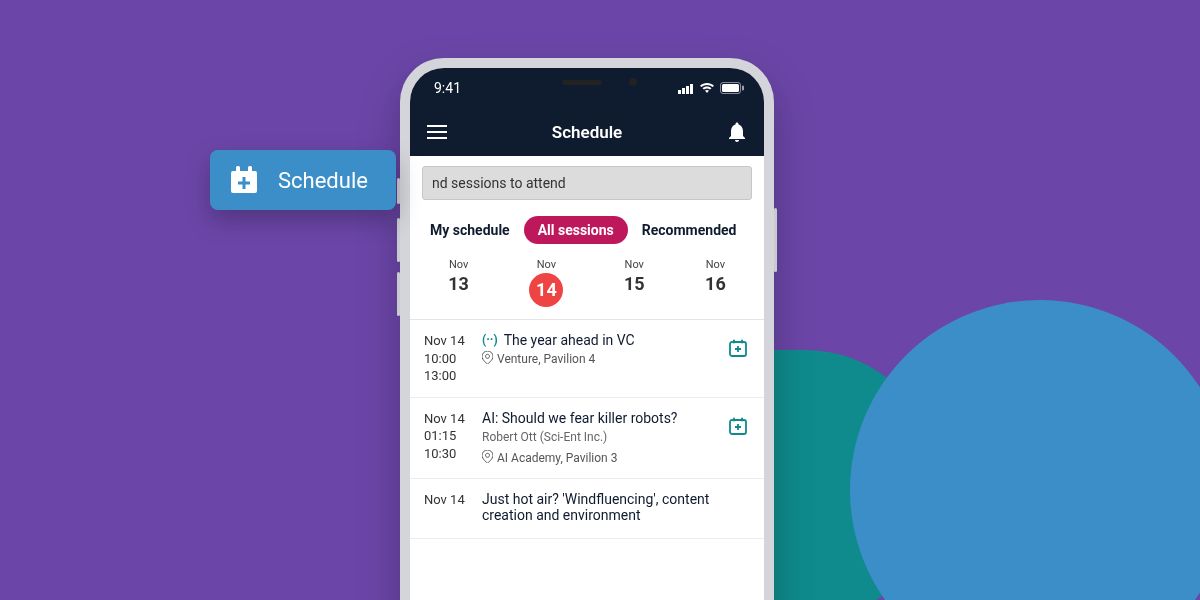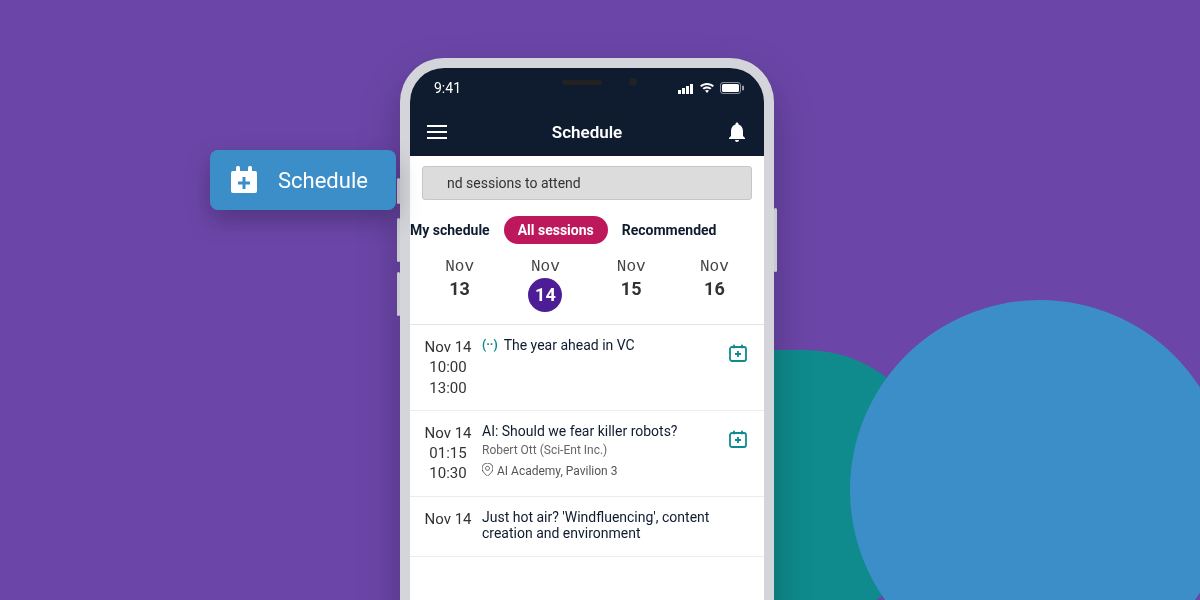--- a/index.html
+++ b/index.html
@@ -100,65 +100,65 @@
   .hamburger span::before { top:-6px; } .hamburger span::after { top:6px; }
 
   .searchbar {
     margin: 10px 12px;
     height: 34px;
     background: #dcdcdc;
     border: 1px solid #c7c7c7;
     border-radius: 3px;
     display: flex;
     align-items: center;
-    padding: 0 24px;
+    padding: 0 9px;
     color: #333;
     font-size: 14px;
   }
 
   .tabs-row {
     display: flex;
     align-items: center;
     gap: 14px;
-    padding: 6px 0 8px;
+    padding: 6px 20px 8px;
     font-size: 14px;
     font-weight: 700;
     color: #0f1b2e;
   }
   .pill {
     background: #be185d;
     color: #fff;
     border-radius: 18px;
     padding: 6px 14px;
   }
 
   .date-row {
     display: flex;
     justify-content: space-around;
     padding: 6px 8px 12px;
     border-bottom: 1px solid #e4e4e4;
   }
   .date-cell { text-align: center; font-size: 12px; color: #333; }
-  .date-cell .month { font-size: 16px; color: #444; font-family: Liberation Mono, monospace; }
+  .date-cell .month { font-size: 11px; color: #444; }
   .date-cell .day { font-size: 18px; margin-top: 2px; font-weight: 700; }
   .date-cell.active .day {
     width: 34px; height: 34px; line-height: 34px;
-    background: #4c1d95; color: #fff; border-radius: 50%;
+    background: #ef4444; color: #fff; border-radius: 50%;
     display: inline-block;
   }
   .date-cell.active .month { color: #444; }
 
   .session {
     display: flex;
     padding: 12px 14px;
     border-bottom: 1px solid #ececec;
     font-size: 12.5px;
     gap: 10px;
   }
-  .session .time-col { width: 48px; text-align: center; color: #333; font-size: 15px; line-height: 1.35; flex-shrink: 0; }
+  .session .time-col { width: 48px; text-align: left; color: #333; font-size: 13px; line-height: 1.35; flex-shrink: 0; }
   .session .content-col { flex: 1; }
   .session .title-line { display: flex; align-items: center; gap: 6px; color: #0f1b2e; font-size: 14px; margin-bottom: 3px; }
   .session .speakers { color: #666; font-size: 12px; line-height: 1.35; margin-bottom: 5px; }
   .session .location { color: #555; font-size: 12px; display: flex; align-items: center; gap: 4px; }
   .session .act-col { width: 24px; display: flex; align-items: flex-start; justify-content: center; padding-top: 6px; }
   .live-dot { color: #0f8b8d; font-weight: 700; font-size: 12px; }
 
   .cal-add { color: #0f8b8d; }
 
   
@@ -273,20 +273,28 @@
     <div class="session">
       <div class="time-col">
         <div>Nov 14</div>
         <div>10:00</div>
         <div>13:00</div>
       </div>
       <div class="content-col">
         <div class="title-line">
           <span class="live-dot">(··)</span>
           <span>The year ahead in VC</span>
+        </div>
+        <div class="location">
+          <span>
+            <svg width="11" height="13" viewBox="0 0 11 13">
+                <path d="M5.5 0 C2.5 0 0 2.4 0 5.3 C0 9.3 5.5 13 5.5 13 C5.5 13 11 9.3 11 5.3 C11 2.4 8.5 0 5.5 0 Z M5.5 7.3 C4.4 7.3 3.5 6.4 3.5 5.3 C3.5 4.2 4.4 3.3 5.5 3.3 C6.6 3.3 7.5 4.2 7.5 5.3 C7.5 6.4 6.6 7.3 5.5 7.3 Z" fill="none" stroke="#555" stroke-width="1"></path>
+              </svg>
+          </span>
+          <span>Venture, Pavilion 4</span>
         </div>
       </div>
       <div class="act-col">
         <span class="cal-add">
           <svg width="20" height="20" viewBox="0 0 20 20">
               <rect x="2" y="4" width="16" height="14" rx="2" fill="none" stroke="#0f8b8d" stroke-width="1.8"></rect>
               <rect x="5" y="1.5" width="2" height="4" rx="1" fill="#0f8b8d"></rect>
               <rect x="13" y="1.5" width="2" height="4" rx="1" fill="#0f8b8d"></rect>
               <path d="M10 8 L10 14 M7 11 L13 11" stroke="#0f8b8d" stroke-width="1.8"></path>
             </svg>

